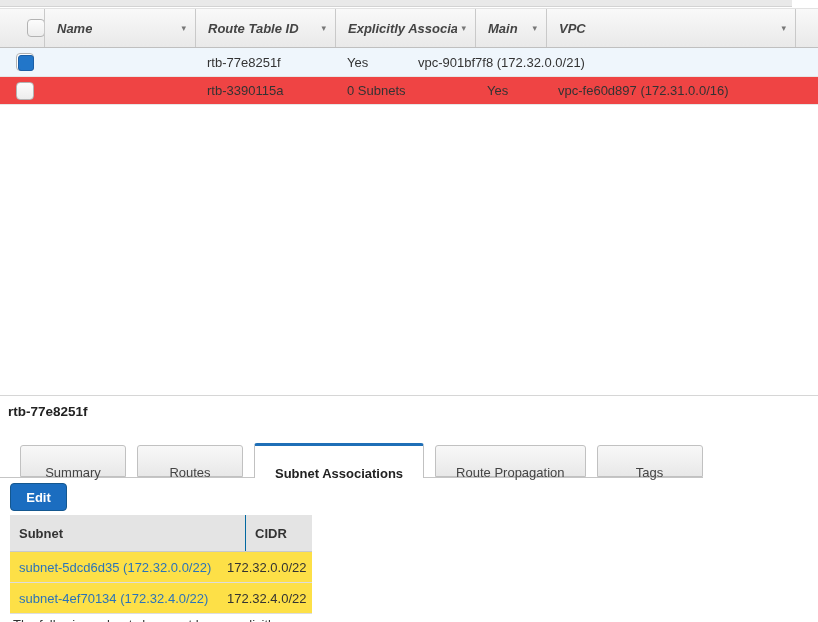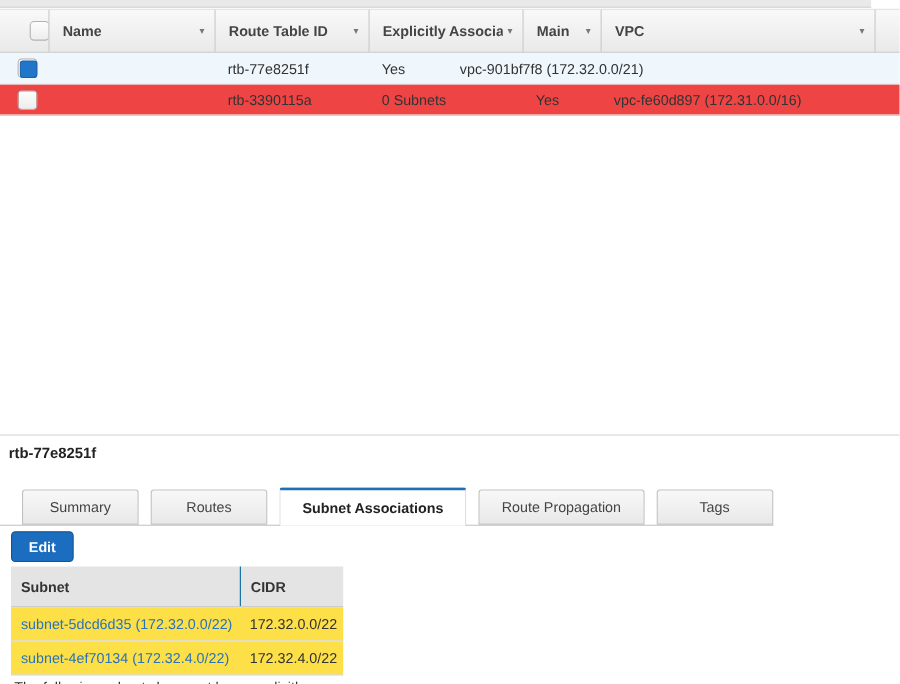--- a/index.html
+++ b/index.html
@@ -13,21 +13,21 @@
 
   
   .rt-table { position:absolute; left:0; top:8px; width:818px; }
   .rt-header { display:flex; align-items:stretch; height:40px; width:818px;
                background:linear-gradient(#f9f9f9,#e9e9e9);
                border-bottom:1px solid #bfbfbf; border-top:1px solid #e2e2e2; }
   .hcell { display:flex; align-items:center; justify-content:space-between;
            font-size:13px; font-weight:bold; color:#444; padding-left:12px;
            overflow:hidden; white-space:nowrap; }
   .hcell + .hcell { border-left:1px solid #c9c9c9; }
-  .hlabel { overflow:hidden; white-space:nowrap; }
+  .hlabel { overflow:hidden; white-space:nowrap;font-style:italic; }
   .arr { font-size:9px; color:#777; margin:0 9px 0 4px; flex:none; }
   .c-check { width:44px; flex:none; display:flex; align-items:center; }
   .c-name  { width:151px; flex:none; }
   .c-id    { width:140px; flex:none; }
   .c-exp   { width:140px; flex:none; }
   .c-main  { width:71px;  flex:none; }
   .c-vpc   { width:249px; flex:none; }
   .c-fill  { flex:1; border-left:1px solid #c9c9c9; }
 
   .rt-row { display:flex; align-items:center; height:29px; width:818px;
@@ -47,40 +47,40 @@
 
   
   .section-divider { position:absolute; left:0; top:395px; width:818px;
                      border-top:1px solid #d6d6d6; }
   .detail-title { position:absolute; left:8px; top:404px; font-size:13.5px;
                   font-weight:bold; color:#222; }
 
   .tabbar { position:absolute; left:0; top:443px; padding-left:20px;
             display:inline-flex; align-items:flex-end; gap:11px;
             border-bottom:1px solid #c5c5c5; }
-  .tab { height:32px; line-height:30px; min-width:106px; padding:0 20px;
+  .tab { height:32px; line-height:30px; min-width:106px; padding:12px 20px;
          text-align:center; font-size:13px; color:#444; cursor:pointer;
          background:linear-gradient(#f8f8f8,#e8e8e8);
          border:1px solid #c1c1c1; border-radius:3px 3px 0 0; white-space:nowrap; }
   .tab.active { height:35px; line-height:32px; margin-bottom:-1px;
          background:#fff; border-top:3px solid #1f6fb7; border-bottom:none;
          font-weight:bold; color:#222; }
 
   .edit-btn { position:absolute; left:10px; top:483px; min-width:57px; height:28px;
          background:#1b6dc0; border:1px solid #14578f; border-radius:4px;
          color:#fff; font-weight:bold; font-size:13px; padding:0 14px;
          cursor:pointer; font-family:inherit; }
 
   
   .sub-table { position:absolute; left:10px; top:515px; width:302px; font-size:13px; }
   .sub-header { display:flex; height:37px; background:#e4e4e4;
                 border-bottom:1px solid #c9c9c9; }
   .sub-header .shcell { display:flex; align-items:center; font-weight:bold;
                 color:#333; padding-left:9px; }
-  .sh-subnet { width:208px; flex:none;border-radius:14px; }
+  .sh-subnet { width:235px; flex:none;border-radius:14px; }
   .sh-cidr   { width:94px; flex:none; border-left:1px solid #0369a1; }
   .sub-row { display:flex; align-items:center; height:31px;
              border-bottom:1px solid #ddd; background:#fde047; }
   .sub-row .scell { padding-left:9px; overflow:hidden; white-space:nowrap; }
   .sc-subnet { width:208px; flex:none; }
   .sc-cidr   { width:94px; flex:none; color:#333; }
   a.subnet-link { color:#2b73b9; text-decoration:none; cursor:pointer; }
 
   .clipped-text { position:absolute; left:13px; top:617px; font-size:13px;
                   color:#333; white-space:nowrap; }

